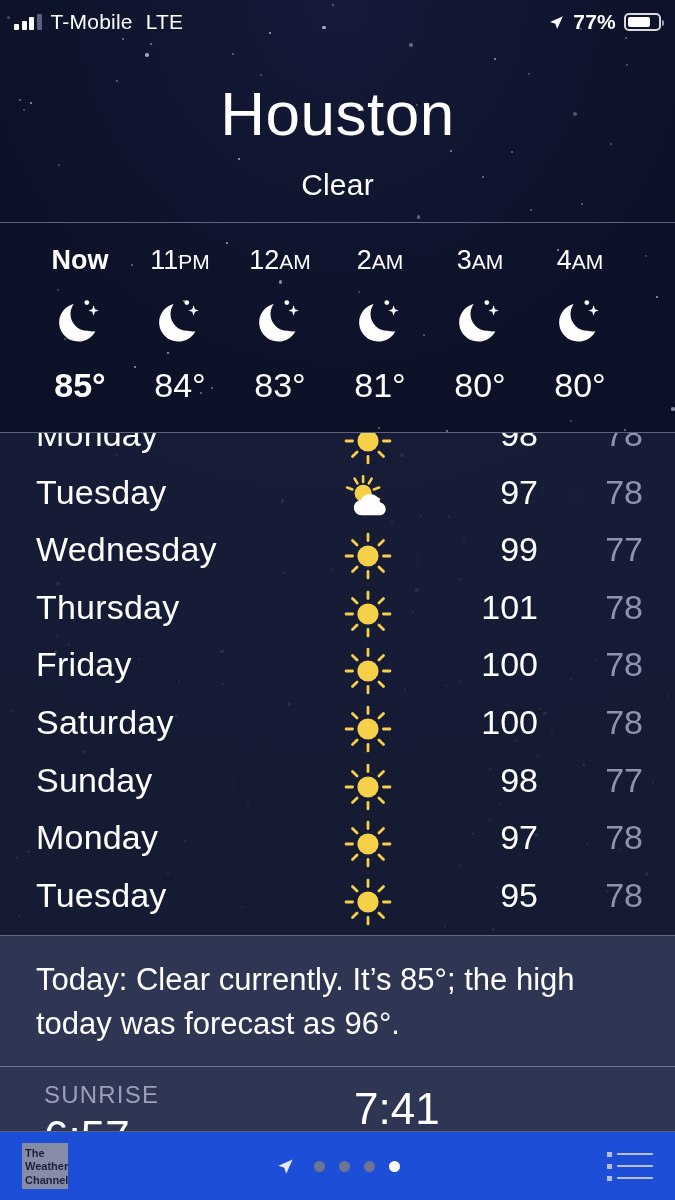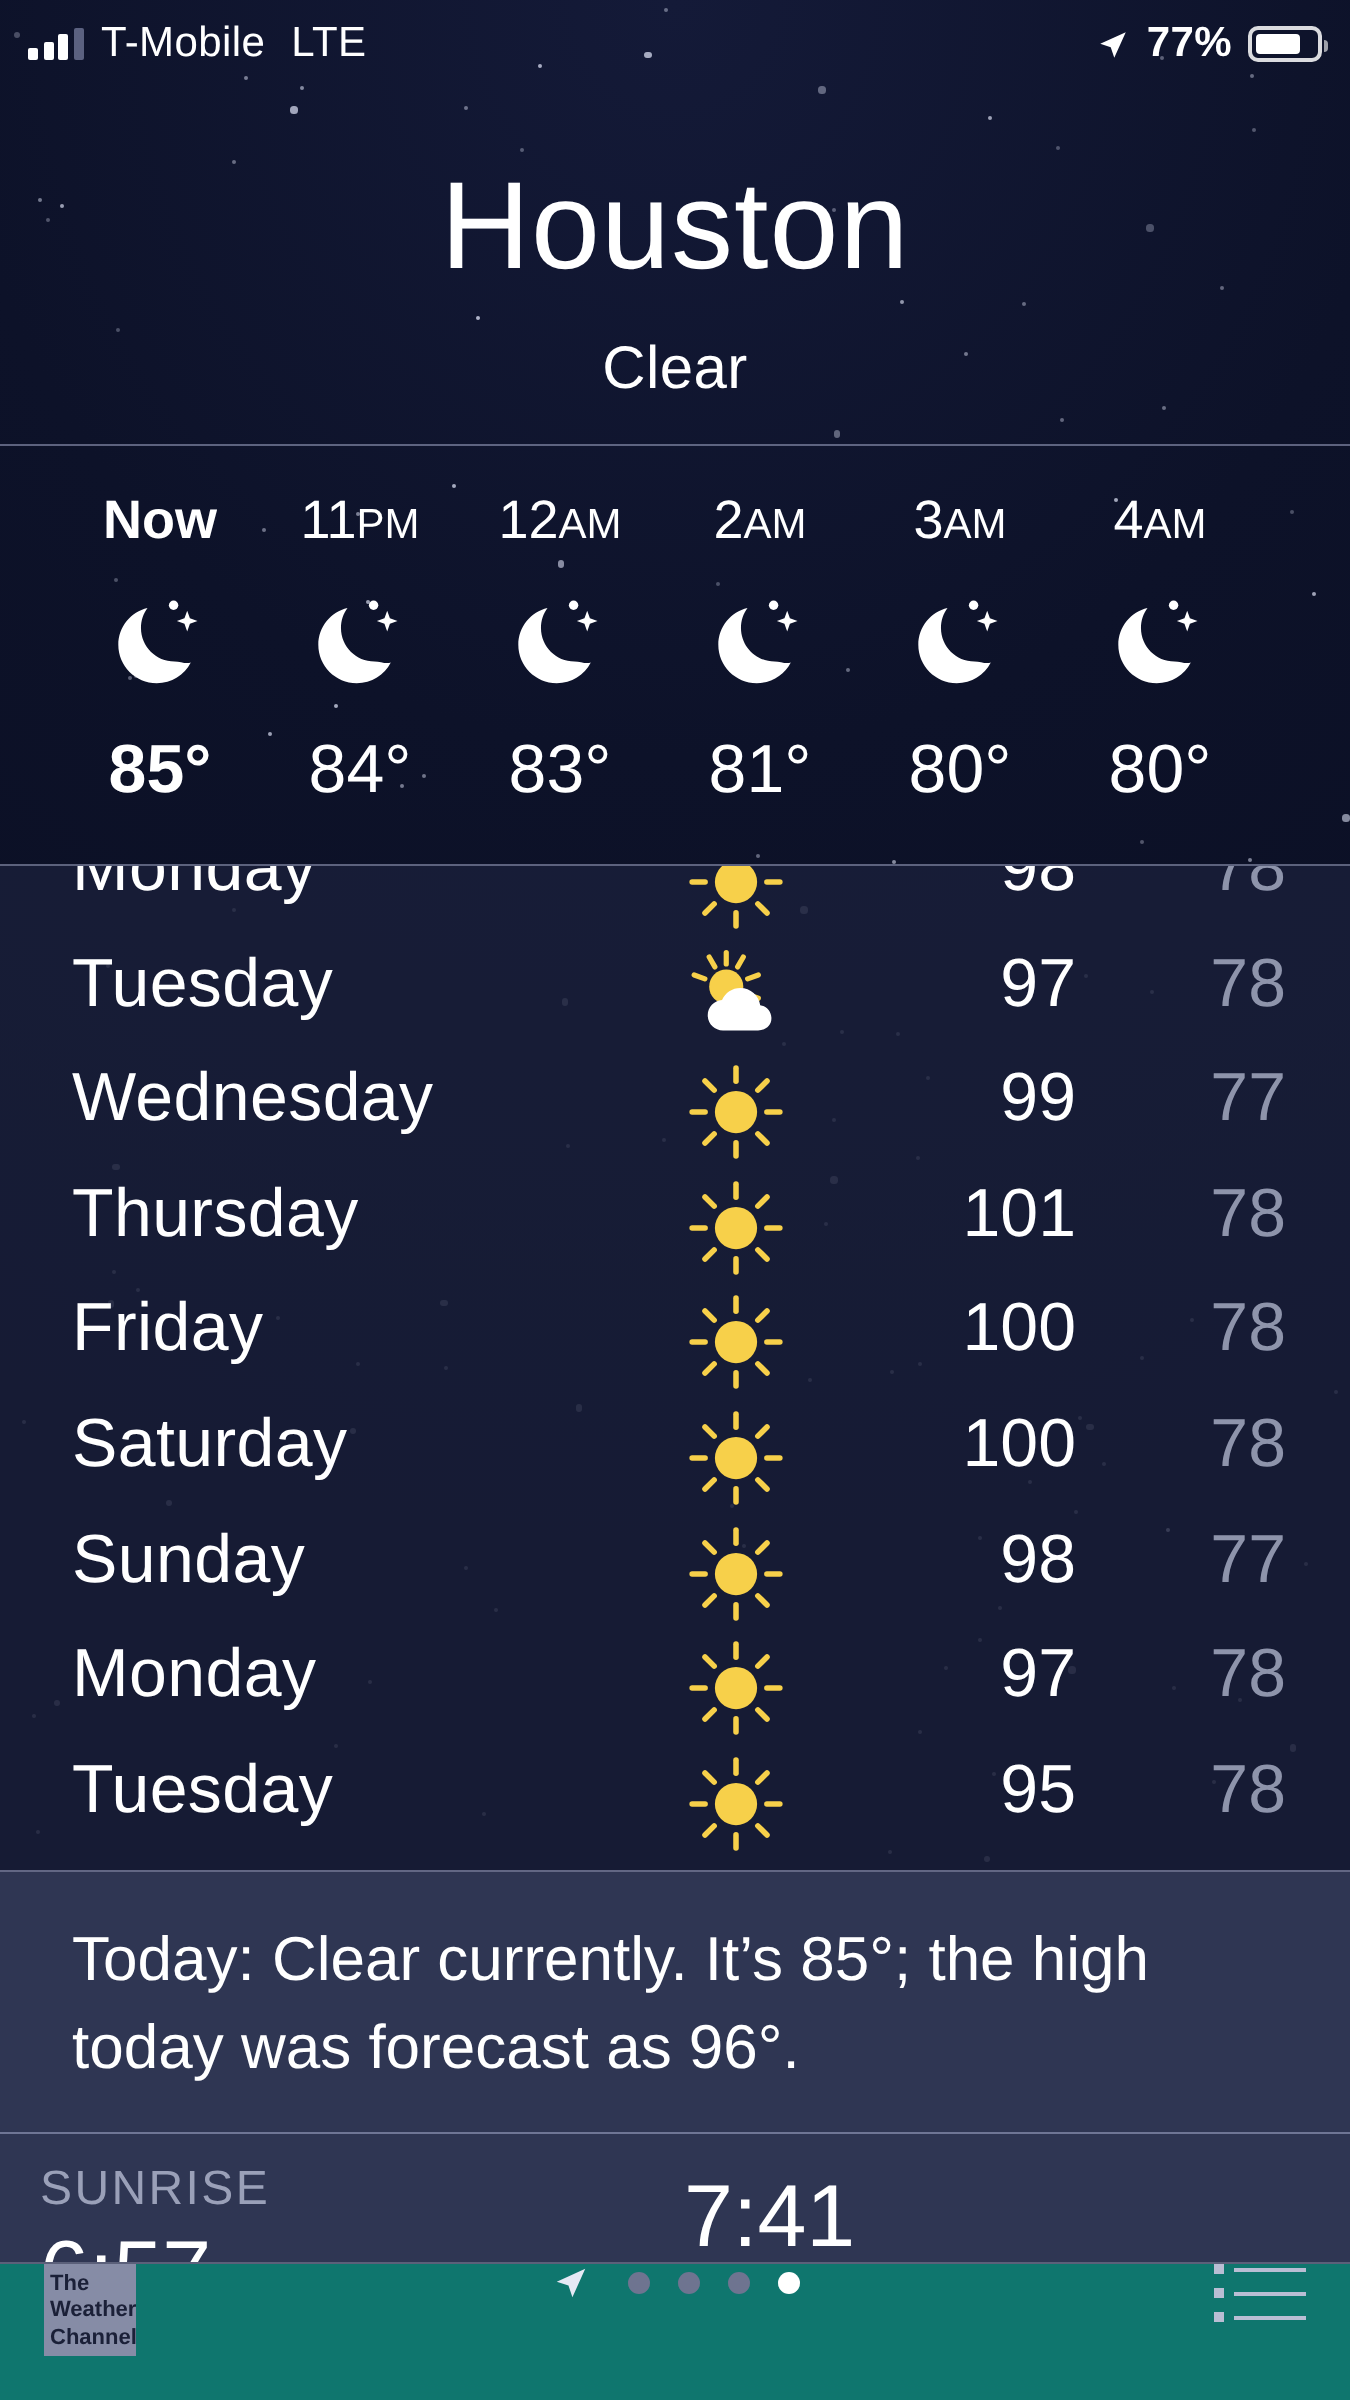--- a/index.html
+++ b/index.html
@@ -226,23 +226,22 @@
 
   
   .sunpanel {
     position: absolute;
     top: 1067px; left: 0; right: 0;
     height: 64px;
     background: #2f3653;
     z-index: 5;
     display: flex;
     box-sizing: border-box;
-    padding: 14px 0 0 20px;
+    padding: 14px 0 0 44px;
     overflow: hidden;
-    gap: 12px;
   }
   .suncol { width: 310px; }
   .sunlabel {
     font-size: 24px;
     letter-spacing: 1.2px;
     color: #9aa0b8;
     font-weight: 400;
   }
   .sunval {
     font-size: 44px;
@@ -250,23 +249,24 @@
     margin-top: 6px;
     line-height: 1;
   }
 
   
   .bottombar {
     position: absolute;
     left: 0; right: 0;
     top: 1132px;
     height: 68px;
-    background: #0f766e;
+    background: #1d4ed8;
     z-index: 7;
     display: flex;
+    align-items: center;
     padding: 0 22px;
     box-sizing: border-box;
   }
   .twc-logo {
     width: 46px; height: 46px;
     background: #868ca6;
     color: #1b2038;
     font-size: 11px;
     line-height: 1.22;
     font-weight: bold;

